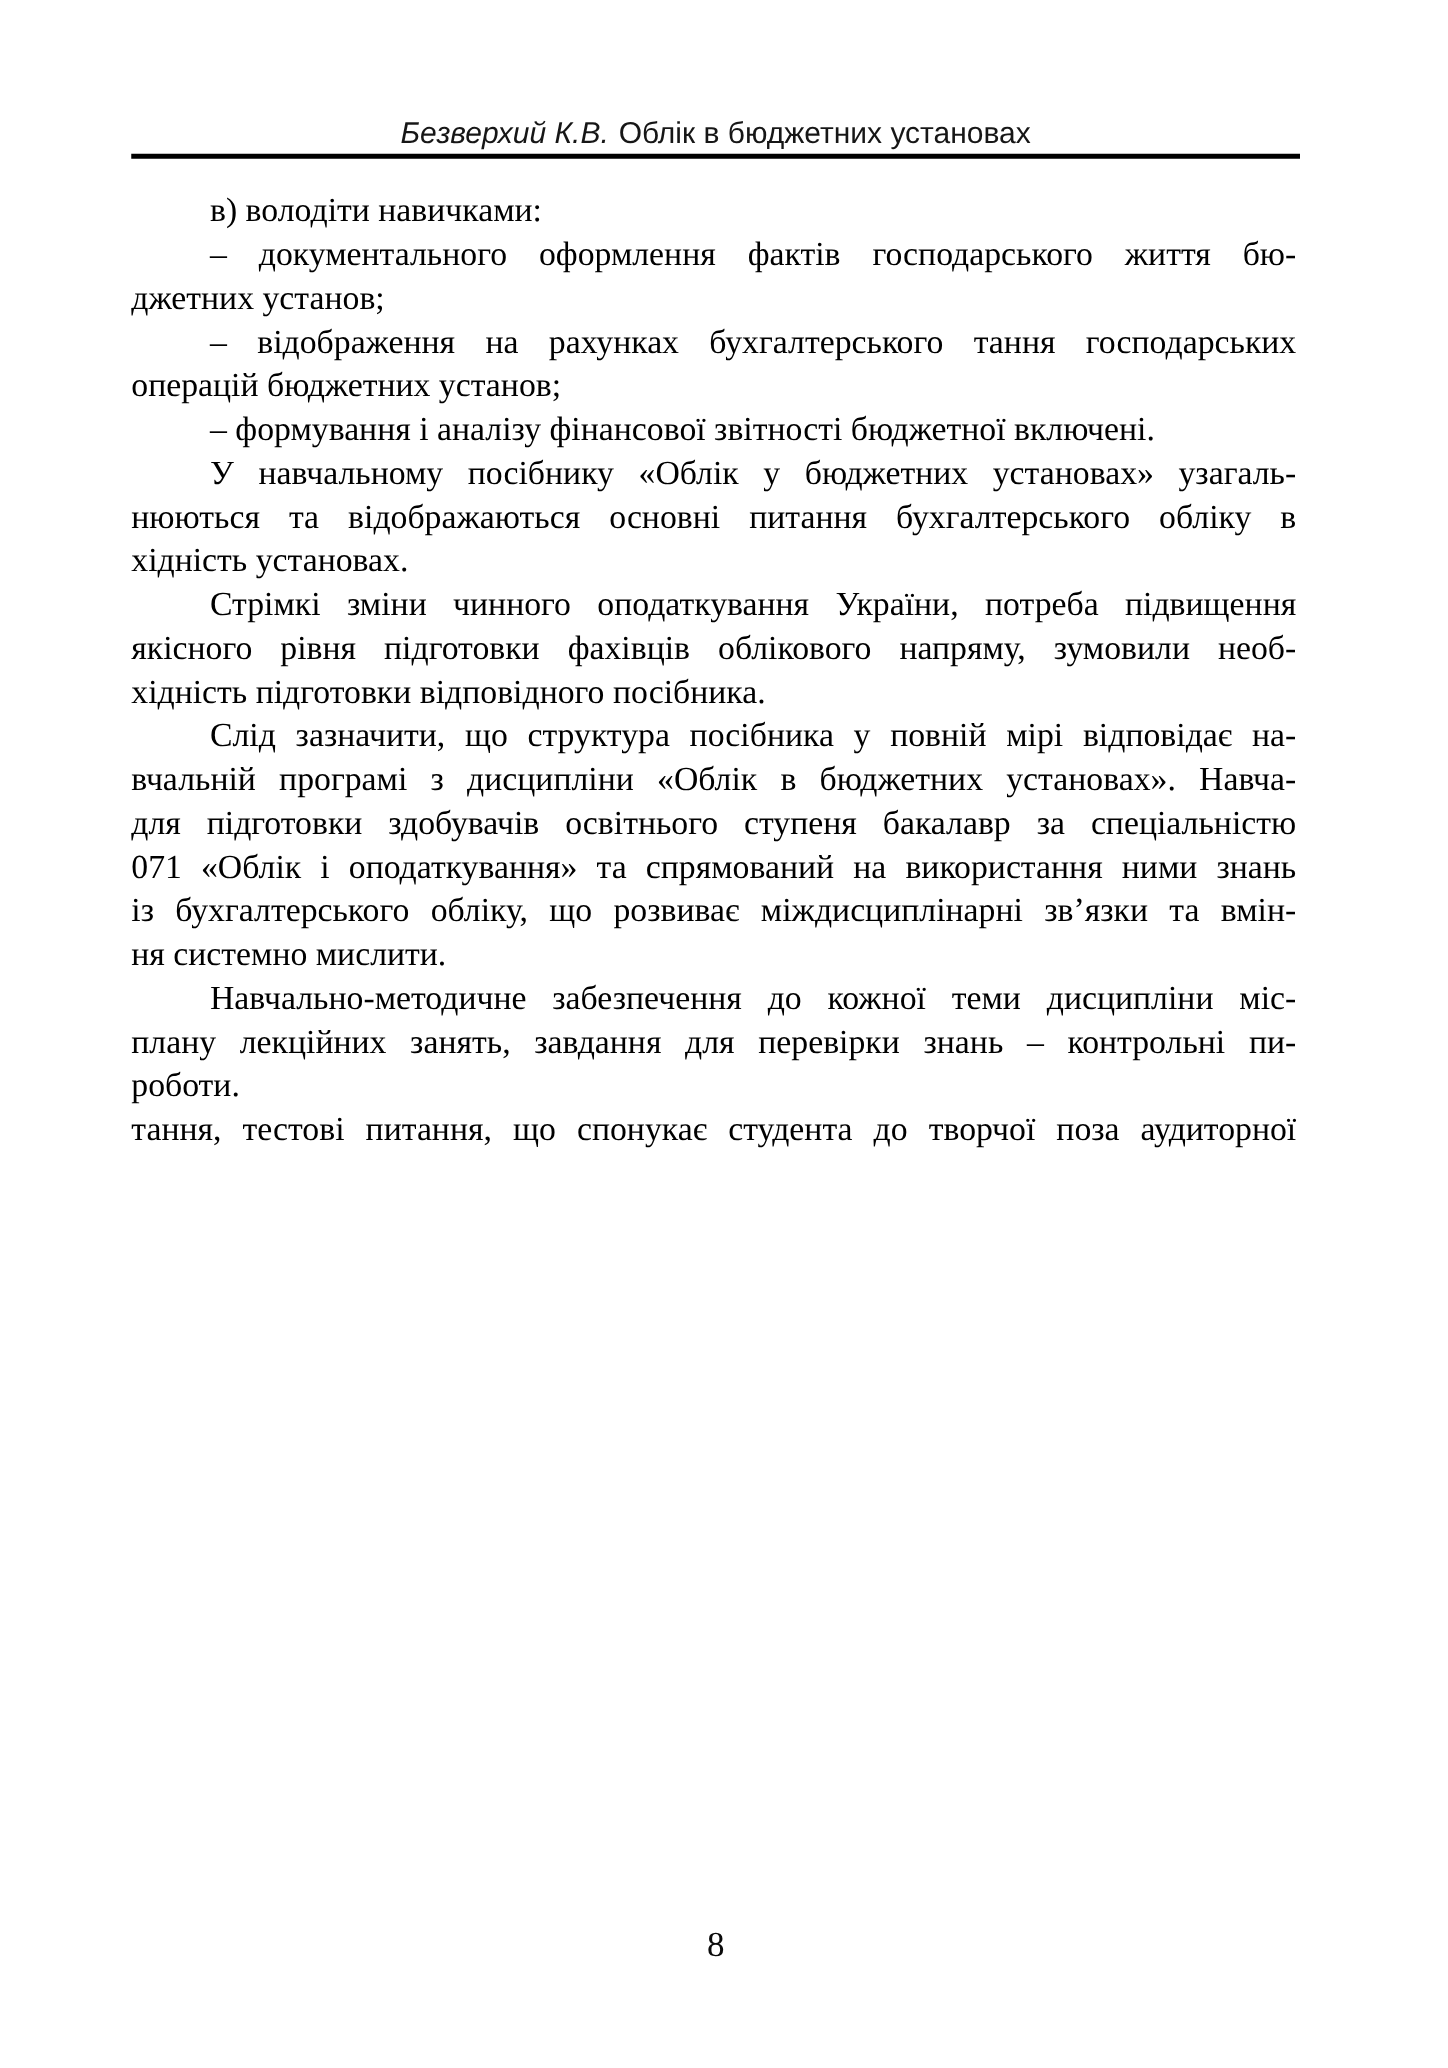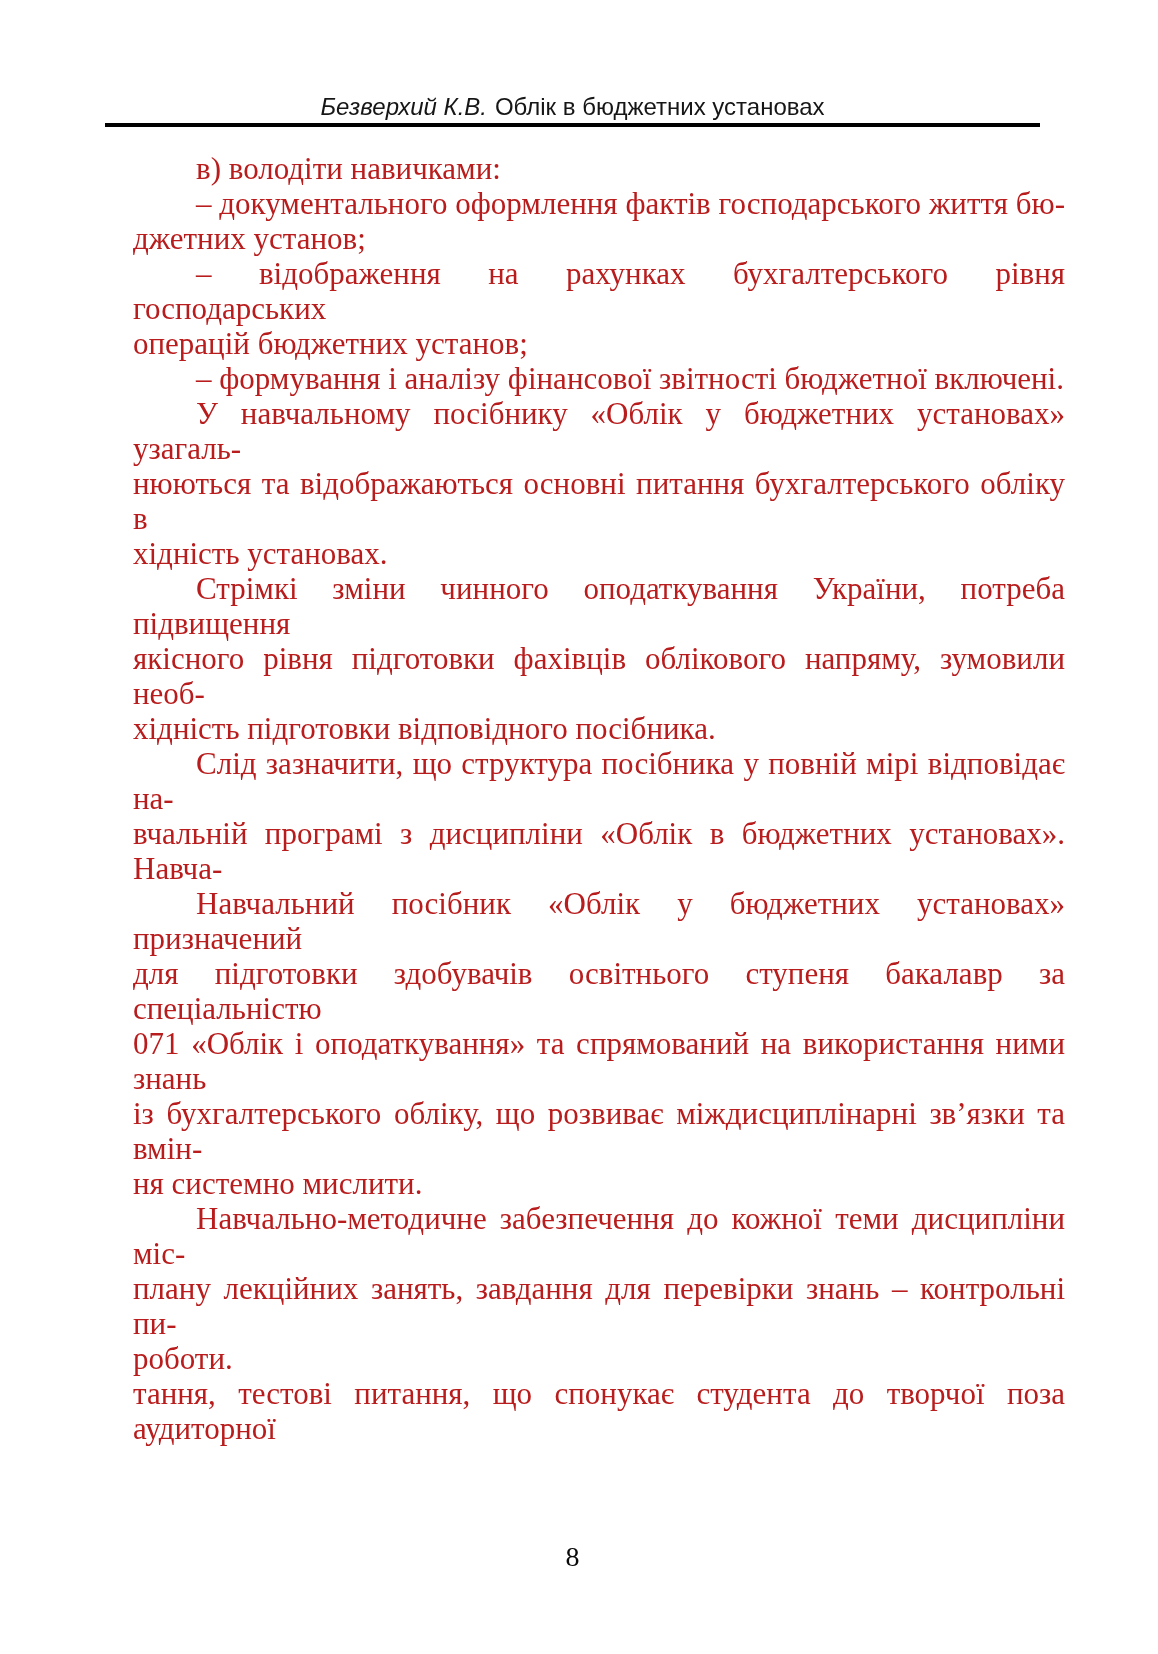--- a/index.html
+++ b/index.html
@@ -32,24 +32,23 @@
     top: 123px;
     width: 935px;
     height: 4px;
     background: #000000;
   }
   .body-text {
     position: absolute;
     left: 105px;
     top: 151px;
     width: 932px;
-    font-size: 31px;
+    font-size: 27px;
     line-height: 35px;
-    color: #b91c1c;
-    margin-left: 28px;
+    color: #000000;
   }
   .paragraph { margin: 0; }
   .line {
     text-align: justify;
     text-align-last: justify;
     -moz-text-align-last: justify;
   }
   .line.last {
     text-align-last: left;
     -moz-text-align-last: left;
@@ -79,42 +78,41 @@
 
   <div class="body-text">
       <div class="paragraph">
         <div class="line first last">в) володіти навичками:</div>
       </div>
       <div class="paragraph">
         <div class="line first">– документального оформлення фактів господарського життя бю-</div>
         <div class="line last">джетних установ;</div>
       </div>
       <div class="paragraph">
-        <div class="line first">– відображення на рахунках бухгалтерського рівня господарських</div>
+        <div class="line first">– відображення на рахунках бухгалтерського тання господарських</div>
         <div class="line last">операцій бюджетних установ;</div>
       </div>
       <div class="paragraph">
         <div class="line first last">– формування і аналізу фінансової звітності бюджетної включені.</div>
       </div>
       <div class="paragraph">
         <div class="line first">У навчальному посібнику «Облік у бюджетних установах» узагаль-</div>
         <div class="line">нюються та відображаються основні питання бухгалтерського обліку в</div>
         <div class="line last">хідність установах.</div>
       </div>
       <div class="paragraph">
         <div class="line first">Стрімкі зміни чинного оподаткування України, потреба підвищення</div>
         <div class="line">якісного рівня підготовки фахівців облікового напряму, зумовили необ-</div>
         <div class="line last">хідність підготовки відповідного посібника.</div>
       </div>
       <div class="paragraph">
         <div class="line first">Слід зазначити, що структура посібника у повній мірі відповідає на-</div>
         <div class="line">вчальній програмі з дисципліни «Облік в бюджетних установах». Навча-</div>
       </div>
       <div class="paragraph">
-        <div class="line first">Навчальний посібник «Облік у бюджетних установах» призначений</div>
         <div class="line">для підготовки здобувачів освітнього ступеня бакалавр за спеціальністю</div>
         <div class="line">071 «Облік і оподаткування» та спрямований на використання ними знань</div>
         <div class="line">із бухгалтерського обліку, що розвиває міждисциплінарні зв’язки та вмін-</div>
         <div class="line last">ня системно мислити.</div>
       </div>
       <div class="paragraph">
         <div class="line first">Навчально-методичне забезпечення до кожної теми дисципліни міс-</div>
         <div class="line">плану лекційних занять, завдання для перевірки знань – контрольні пи-</div>
         <div class="line last">роботи.</div>
         <div class="line">тання, тестові питання, що спонукає студента до творчої поза аудиторної</div>

